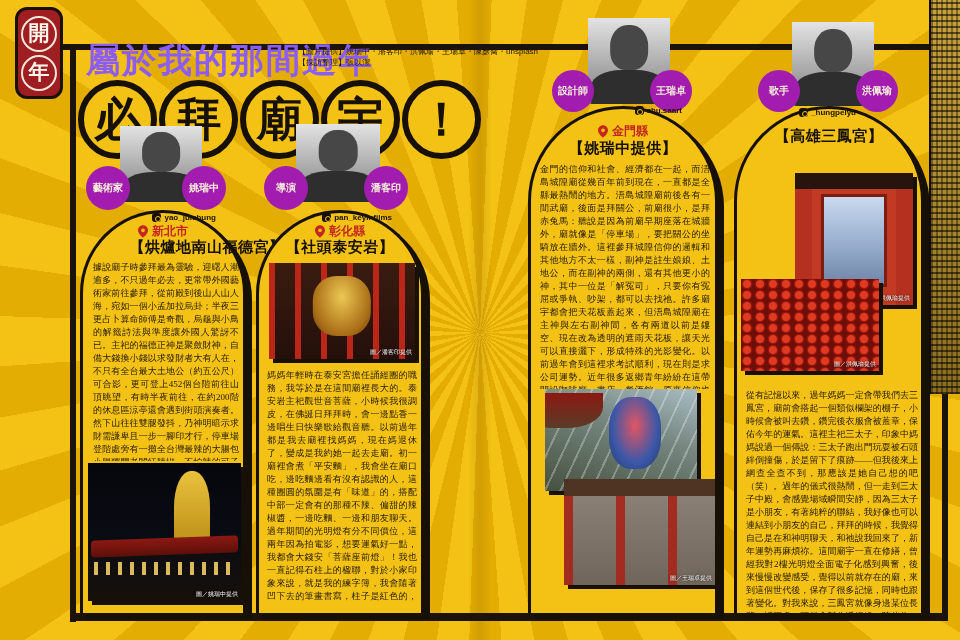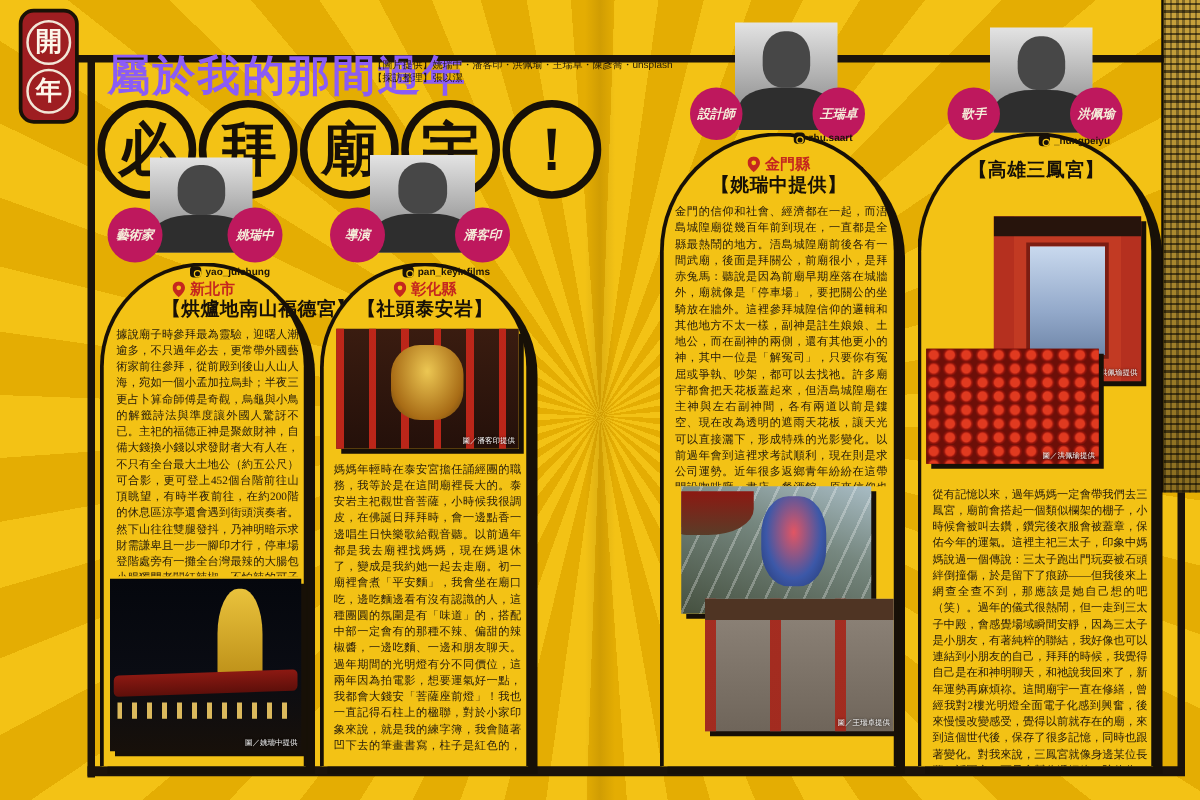--- a/index.html
+++ b/index.html
@@ -49,23 +49,23 @@
   .big-circle{ width:79px; height:79px; border:6px solid #171007; border-radius:50%;
     background:#f3c215; margin-right:2px; display:flex; align-items:center; justify-content:center;
     font-size:46px; font-weight:900; color:#171007; line-height:1; }
 
   
   .person-photo{ z-index:9; background:linear-gradient(180deg,#e3e3e3 0%,#9c9c9c 70%,#6e6e6e 100%); overflow:hidden; }
   .ph-head{ position:absolute; left:50%; top:8%; width:46%; height:52%; transform:translateX(-50%);
     background:#474747; border-radius:46% 46% 40% 40%; }
   .ph-body{ position:absolute; left:50%; bottom:-6%; width:92%; height:46%; transform:translateX(-50%);
     background:#2e2e2e; border-radius:40% 40% 0 0; }
-  .tag-circle{ z-index:10; background:#be185d; border-radius:50%;
+  .tag-circle{ z-index:10; background:#a21caf; border-radius:50%;
     display:flex; align-items:center; justify-content:center;
-    color:#f5edd9; font-size:10px; font-weight:700; font-family:"Liberation Sans",sans-serif;font-style:italic; }
+    color:#f5edd9; font-size:10px; font-weight:700; font-family:"Liberation Sans",sans-serif; }
   .ig-row{ z-index:10; display:flex; align-items:center; justify-content:flex-end; gap:3px;
     font-size:8px; font-family:"Liberation Sans",sans-serif; color:#1c1308; font-weight:700;}
   .ig-icon{ width:9px; height:9px; background:#171007; border-radius:3px; position:relative; flex:0 0 auto;}
   .ig-icon::after{ content:""; position:absolute; left:2.5px; top:2.5px; width:4px; height:4px;
     border:1px solid #f3c215; border-radius:50%; }
 
   
   .arch{ border:3px solid #171007; border-bottom:none; background:#f3c215; z-index:2;
     box-shadow:6px 6px 0 #171007; }
   .c1-arch{ left:80px; top:210px; width:166px; height:403px; border-radius:90px 90px 0 0;}
@@ -252,16 +252,16 @@
   <span class="ig-icon"></span>
   <span>zhu.saart</span>
 </div>
 
 <div class="abs person-photo" style="left:792px; top:22px; width:82px; height:84px;">
   <div class="ph-head"></div>
   <div class="ph-body"></div>
 </div>
 <div class="abs tag-circle" style="left:758px; top:70px; width:42px; height:42px;">歌手</div>
 <div class="abs tag-circle" style="left:856px; top:70px; width:42px; height:42px;">洪佩瑜</div>
-<div class="abs ig-row" style="left:778px; top:108px; width:110px;">
+<div class="abs ig-row" style="left:746px; top:108px; width:110px;">
   <span class="ig-icon"></span>
   <span>_hungpeiyu</span>
 </div>
 
 </body></html>

